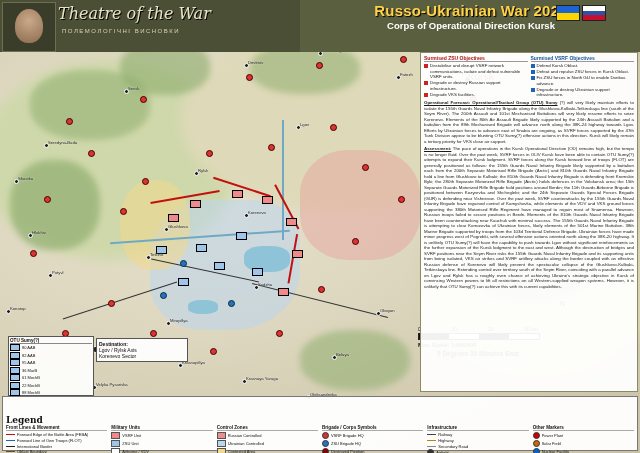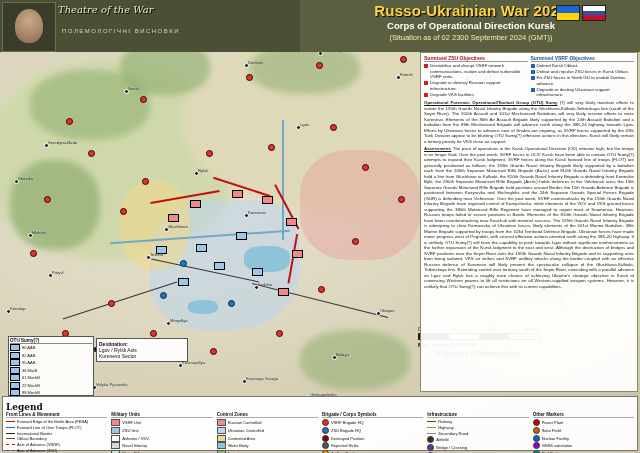--- a/index.html
+++ b/index.html
@@ -26,41 +26,41 @@
   #subtitle2{position:absolute;left:306px;top:33px;width:330px;text-align:center;color:#ffe9a8;font-size:7.5px;}
   .flag{position:absolute;top:5px;width:22px;height:14px;border:1px solid #222;}
   .flag.ua{left:556px;background:linear-gradient(#1d63d2 50%,#ffd500 50%);}
   .flag.ru{left:582px;background:linear-gradient(#fff 33%,#2b54a8 33%,#2b54a8 66%,#c8102e 66%);}
 
   
   #portrait{position:absolute;left:2px;top:2px;width:52px;height:48px;background:#3a3d2a;border:1px solid #6d7050;}
   #portraitface{position:absolute;left:12px;top:6px;width:28px;height:34px;border-radius:50% 50% 45% 45%;
      background:radial-gradient(circle at 50% 35%,#caa98a,#8c6a4e);}
   #logo{position:absolute;left:58px;top:4px;width:180px;height:40px;color:#e9e3c5;
-        font-family:"DejaVu Serif",serif;font-style:italic;font-size:10px;text-shadow:1px 1px 0 #000;}
+        font-family:"DejaVu Serif",serif;font-style:italic;font-size:16px;text-shadow:1px 1px 0 #000;}
   #logosub{position:absolute;left:62px;top:28px;color:#d8d2b0;font-size:6px;letter-spacing:1.5px;}
 
   
   #infopanel{position:absolute;left:420px;top:52px;width:218px;height:340px;background:rgba(255,255,255,.94);
              border:1px solid #8a8a6a;font-size:4.4px;line-height:1.25;color:#1a1a1a;padding:2px 3px;box-sizing:border-box;}
   .objbox{display:flex;gap:3px;margin-bottom:2px;}
   .objcol{flex:1;}
   .objhdr{font-weight:bold;font-size:5px;border-bottom:1px solid #999;margin-bottom:1px;}
   .objhdr.ru{color:#b01414;}
   .objhdr.ua{color:#14559b;}
   .objli{display:flex;gap:2px;margin-bottom:.5px;}
   .bullet{width:4px;height:4px;flex:0 0 4px;margin-top:1px;}
   .bullet.red{background:#cc2222;}
   .bullet.blue{background:#1f63b5;}
   .para{margin-bottom:2px;text-align:justify;}
   .para .u{text-decoration:underline;font-weight:bold;}
 
   
   #legend{position:absolute;left:2px;top:396px;width:636px;height:55px;background:rgba(255,255,255,.95);
-          border:1px solid #777;font-size:4px;color:#111;box-sizing:border-box;padding:5px 3px;}
+          border:1px solid #777;font-size:4px;color:#111;box-sizing:border-box;padding:18px 3px;}
   #legendtitle{font-size:9px;font-weight:bold;font-family:"DejaVu Serif",serif;}
   .legcols{display:flex;gap:4px;}
   .legcol{flex:1;}
   .legsec{font-weight:bold;font-size:4.6px;border-bottom:1px solid #aaa;margin-bottom:1px;}
   .legrow{display:flex;align-items:center;gap:2px;margin-bottom:.8px;}
   .sw{width:7px;height:5px;flex:0 0 7px;border:1px solid #555;}
   .dotsw{width:5px;height:5px;flex:0 0 5px;border-radius:50%;border:1px solid #333;}
 
   
   #scalebox{position:absolute;left:418px;top:326px;width:150px;color:#111;font-size:6px;}
@@ -287,21 +287,20 @@
 
   <div id="topband"></div>
   <div id="titleblock"></div>
   <div id="portrait">
     <div id="portraitface"></div>
   </div>
   <div id="logo">Theatre of the War</div>
   <div id="logosub">ПОЛЕМОЛОГІЧНІ ВИСНОВКИ</div>
   <div id="title">Russo-Ukrainian War 2024</div>
   <div id="subtitle">Corps of Operational Direction Kursk</div>
-  <div id="subtitle2">(Situation as of 02 2300 September 2024 (GMT))</div>
   <div class="flag ua"></div>
   <div class="flag ru"></div>
 
   <div id="infopanel">
     <div class="objbox">
       <div class="objcol">
         <div class="objhdr ru">Surmised ZSU Objectives</div>
         <div id="ruobj">
             <div class="objli">
               <span class="bullet red"></span>

